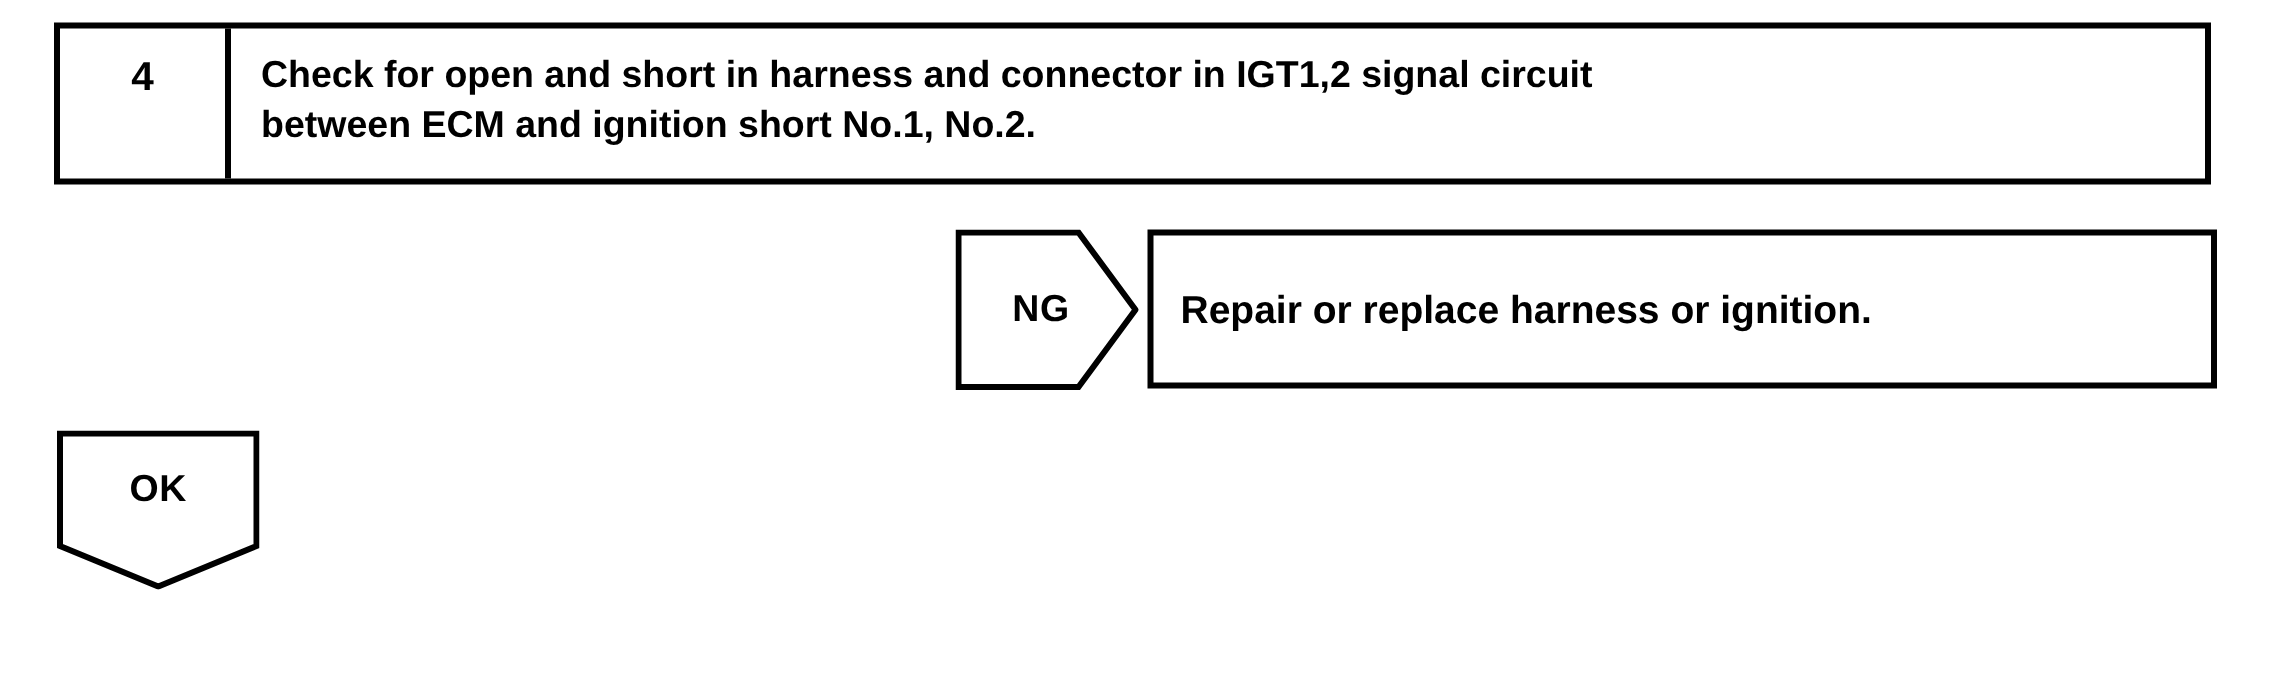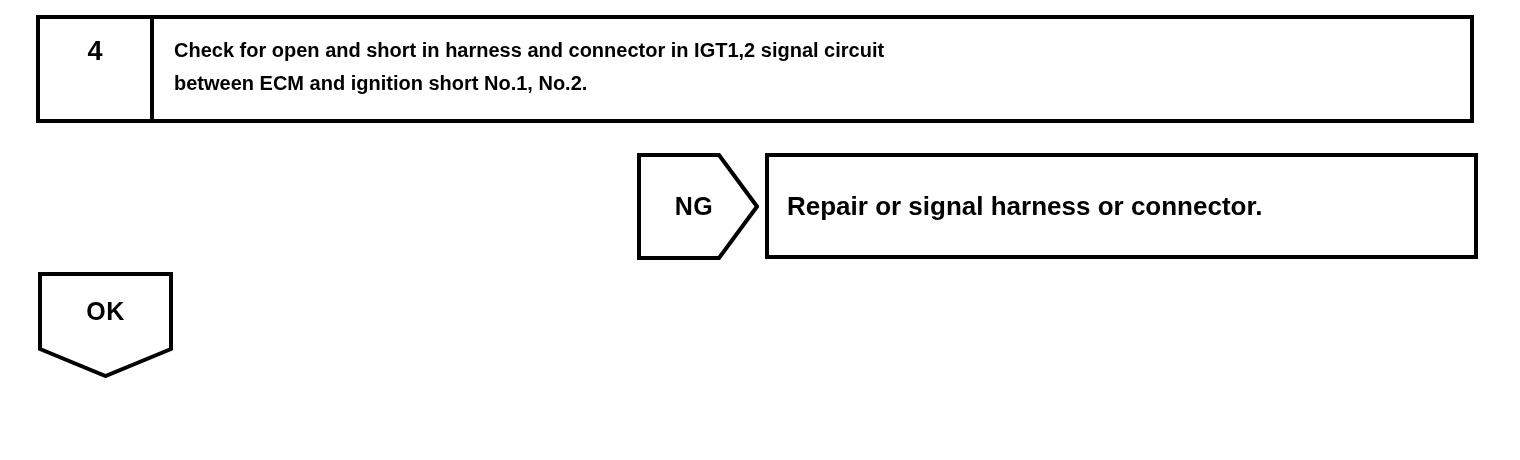--- a/index.html
+++ b/index.html
@@ -37,21 +37,21 @@
     display: flex;
     justify-content: center;
     align-items: flex-start;
     padding-top: 17px;
     font-size: 27px;
     flex-shrink: 0;
   }
   .step-instruction {
     flex: 1;
     padding: 15px 10px 0 20px;
-    font-size: 20px;
+    font-size: 25px;
     line-height: 33px;
   }
   .step-instruction .line {
     white-space: nowrap;
   }
 
   
   .pentagon {
     position: absolute;
     text-decoration: underline;
@@ -77,21 +77,21 @@
     height: 107px;
   }
   .ng-pentagon .shape-label {
     left: 0;
     top: 0;
     width: 114px;
     height: 107px;
   }
   .ok-pentagon {
     left: 38px;
-    top: 272px;
+    top: 287px;
     width: 135px;
     height: 106px;
   }
   .ok-pentagon .shape-label {
     left: 0;
     top: 0;
     width: 135px;
     height: 78px;
   }
 
@@ -125,21 +125,21 @@
   </div>
 
   <div class="pentagon ng-pentagon">
     <svg width="122" height="107" viewBox="0 0 122 107">
       <polygon points="2,2 82,2 120,53.5 82,105 2,105" fill="#ffffff" stroke="#000000" stroke-width="4" stroke-linejoin="miter"></polygon>
     </svg>
     <span class="shape-label">NG</span>
   </div>
 
   <div class="ng-action-box">
-    <span>Repair or signal harness or connector.</span>
+    <span>Repair or replace harness or ignition.</span>
   </div>
 
   <div class="pentagon ok-pentagon">
     <svg width="135" height="106" viewBox="0 0 135 106">
       <polygon points="2,2 133,2 133,77 67.5,104 2,77" fill="#ffffff" stroke="#000000" stroke-width="4" stroke-linejoin="miter"></polygon>
     </svg>
     <span class="shape-label">OK</span>
   </div>
 
 </div>

